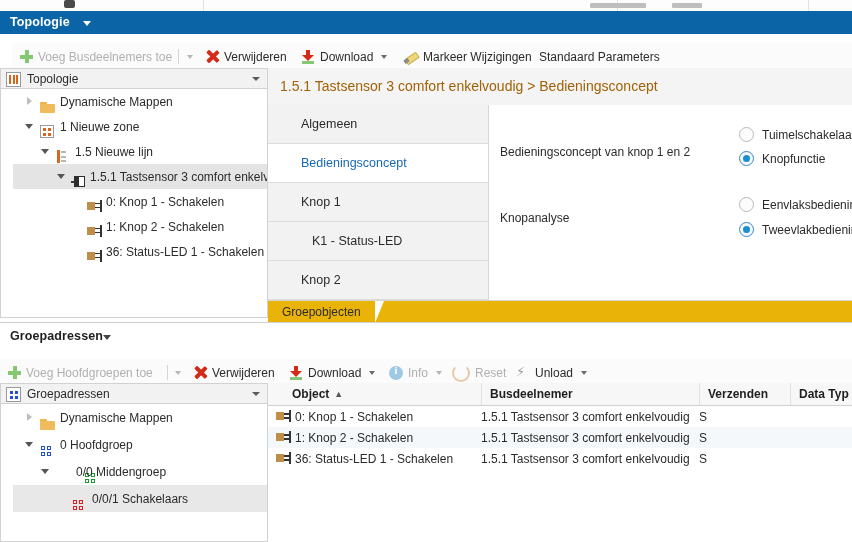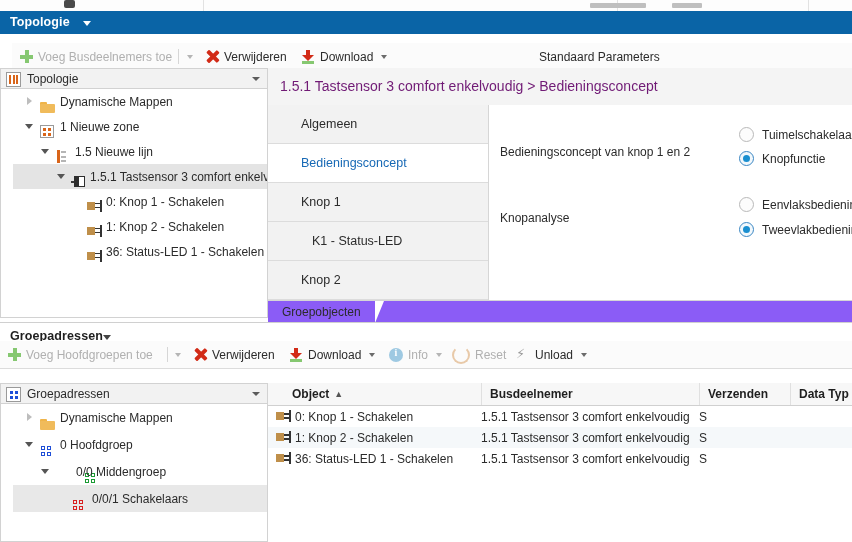--- a/index.html
+++ b/index.html
@@ -131,36 +131,36 @@
   .ic-grp{position:relative;width:14px;height:13px;}
   .ic-grp i{position:absolute;width:4px;height:4px;border:1px solid;box-sizing:border-box;}
   .ic-grp i:nth-child(1){left:1px;top:1px;}
   .ic-grp i:nth-child(2){left:7px;top:1px;}
   .ic-grp i:nth-child(3){left:1px;top:7px;}
   .ic-grp i:nth-child(4){left:7px;top:7px;}
   .ic-grp.blue i{border-color:#1f4fd8;}
   .ic-grp.green i{border-color:#1a9a33;}
   .ic-grp.red i{border-color:#d81f1f;}
   .detail-hdr{position:absolute;left:268px;top:68px;width:584px;height:37px;background:#f4f4f4;border-bottom:1px solid #dcdcdc;}
-  .detail-hdr .dt{position:absolute;left:12px;top:10px;font-size:14px;color:#701a75;}
+  .detail-hdr .dt{position:absolute;left:12px;top:10px;font-size:14px;color:#a16207;}
 
   .navlist{position:absolute;left:268px;top:105px;width:220px;bottom:40px;background:#f2f2f2;border-right:1px solid #d6d6d6;}
   .navitem{position:relative;height:38px;border-bottom:1px solid #dcdcdc;display:flex;align-items:center;font-size:12.5px;color:#2b2b2b;}
   .navitem.active{background:#ffffff;color:#1769b5;border-left:none;}
   .navitem .nlbl{position:absolute;}
 
   .paramarea{position:absolute;left:489px;top:105px;right:0;bottom:40px;background:#fff;overflow:hidden;}
   .plabel{position:absolute;font-size:12px;color:#2b2b2b;}
   .radio{position:absolute;display:flex;align-items:center;gap:8px;white-space:nowrap;font-size:12px;color:#2b2b2b;}
   .rdot{position:relative;width:13px;height:13px;border-radius:50%;border:1px solid #b9b9b9;background:#fcfcfc;flex:0 0 auto;}
   .rdot.on{border-color:#3b87c4;background:#f2f8fc;}
   .rdot.on:after{content:"";position:absolute;left:3px;top:3px;width:7px;height:7px;border-radius:50%;background:#1a8fd0;}
 
   
-  .dtabs{position:absolute;left:268px;top:300px;width:584px;height:22px;background:#8b5cf6;border-top:1px solid #d6d6d6;}
+  .dtabs{position:absolute;left:268px;top:300px;width:584px;height:22px;background:#eab308;border-top:1px solid #d6d6d6;}
   .dtab{position:absolute;top:0;height:22px;display:flex;align-items:center;padding:0 14px;font-size:12px;color:#2b2b2b;}
   .dtab.active{background:#fff;}
   .dtab .slash{position:absolute;right:-9px;top:0;width:0;height:0;border-bottom:22px solid transparent;border-left:9px solid #fff;}
   .dtab .slashg{position:absolute;right:-9px;top:0;width:0;height:0;border-bottom:22px solid transparent;border-left:9px solid #dcdcdc;}
 
   
   .tbl{position:absolute;left:268px;top:383px;width:584px;bottom:0;background:#fff;overflow:hidden;}
   .tbl-hdr{position:relative;height:22px;background:#f7f7f7;border-bottom:1px solid #d0d0d0;}
   .th{position:absolute;top:0;height:22px;display:flex;align-items:center;font-size:12px;font-weight:bold;color:#1f1f1f;border-left:1px solid #e0e0e0;padding-left:8px;box-sizing:border-box;}
   .th .sortc{margin-left:5px;font-size:9px;color:#555;}
@@ -203,20 +203,27 @@
     </div>
     <div class="tbitem" style="left:289px;">
       <span class="ic-dl">
           <span class="shaft"></span>
           <span class="head"></span>
           <span class="base"></span>
         </span>
       <span class="lbl">Download</span>
       <span class="dcaret" style="margin-left:3px;"></span>
     </div>
+    <div class="tbitem" style="left:392px;">
+      <span class="ic-mark">
+          <span class="body"></span>
+          <span class="tip"></span>
+        </span>
+      <span class="lbl">Markeer Wijzigingen</span>
+    </div>
     <div class="tbitem" style="left:527px;">
       <span class="lbl">Standaard Parameters</span>
     </div>
   </div>
 
   <div class="panelhdr" style="left:0px;top:68px;width:268px;">
     <span class="ph-icon ic-topo">
         <i></i>
         <i></i>
         <i></i>
@@ -341,21 +348,21 @@
       <span>Groepobjecten</span>
       <span class="slash"></span>
     </div>
   </div>
 
   <div class="titlebar" style="top:322px;background:#ffffff;height:27px;border-top:1px solid #d0d0d0;">
     <div class="t" style="color:#1f1f1f;top:6px;">Groepadressen</div>
     <div class="caret" style="left:103px;top:12px;border-top-color:#444;"></div>
   </div>
 
-  <div class="toolbar tb2" style="top:341px;">
+  <div class="toolbar tb2" style="top:359px;">
     <div class="tbitem dis" style="left:8px;">
       <span class="ic-plus"></span>
       <span class="lbl">Voeg Hoofdgroepen toe</span>
     </div>
     <div class="sep" style="left:167px;"></div>
     <div class="tbitem dis" style="left:175px;">
       <span class="dcaret dis"></span>
     </div>
     <div class="tbitem" style="left:194px;">
       <span class="ic-x"></span>

